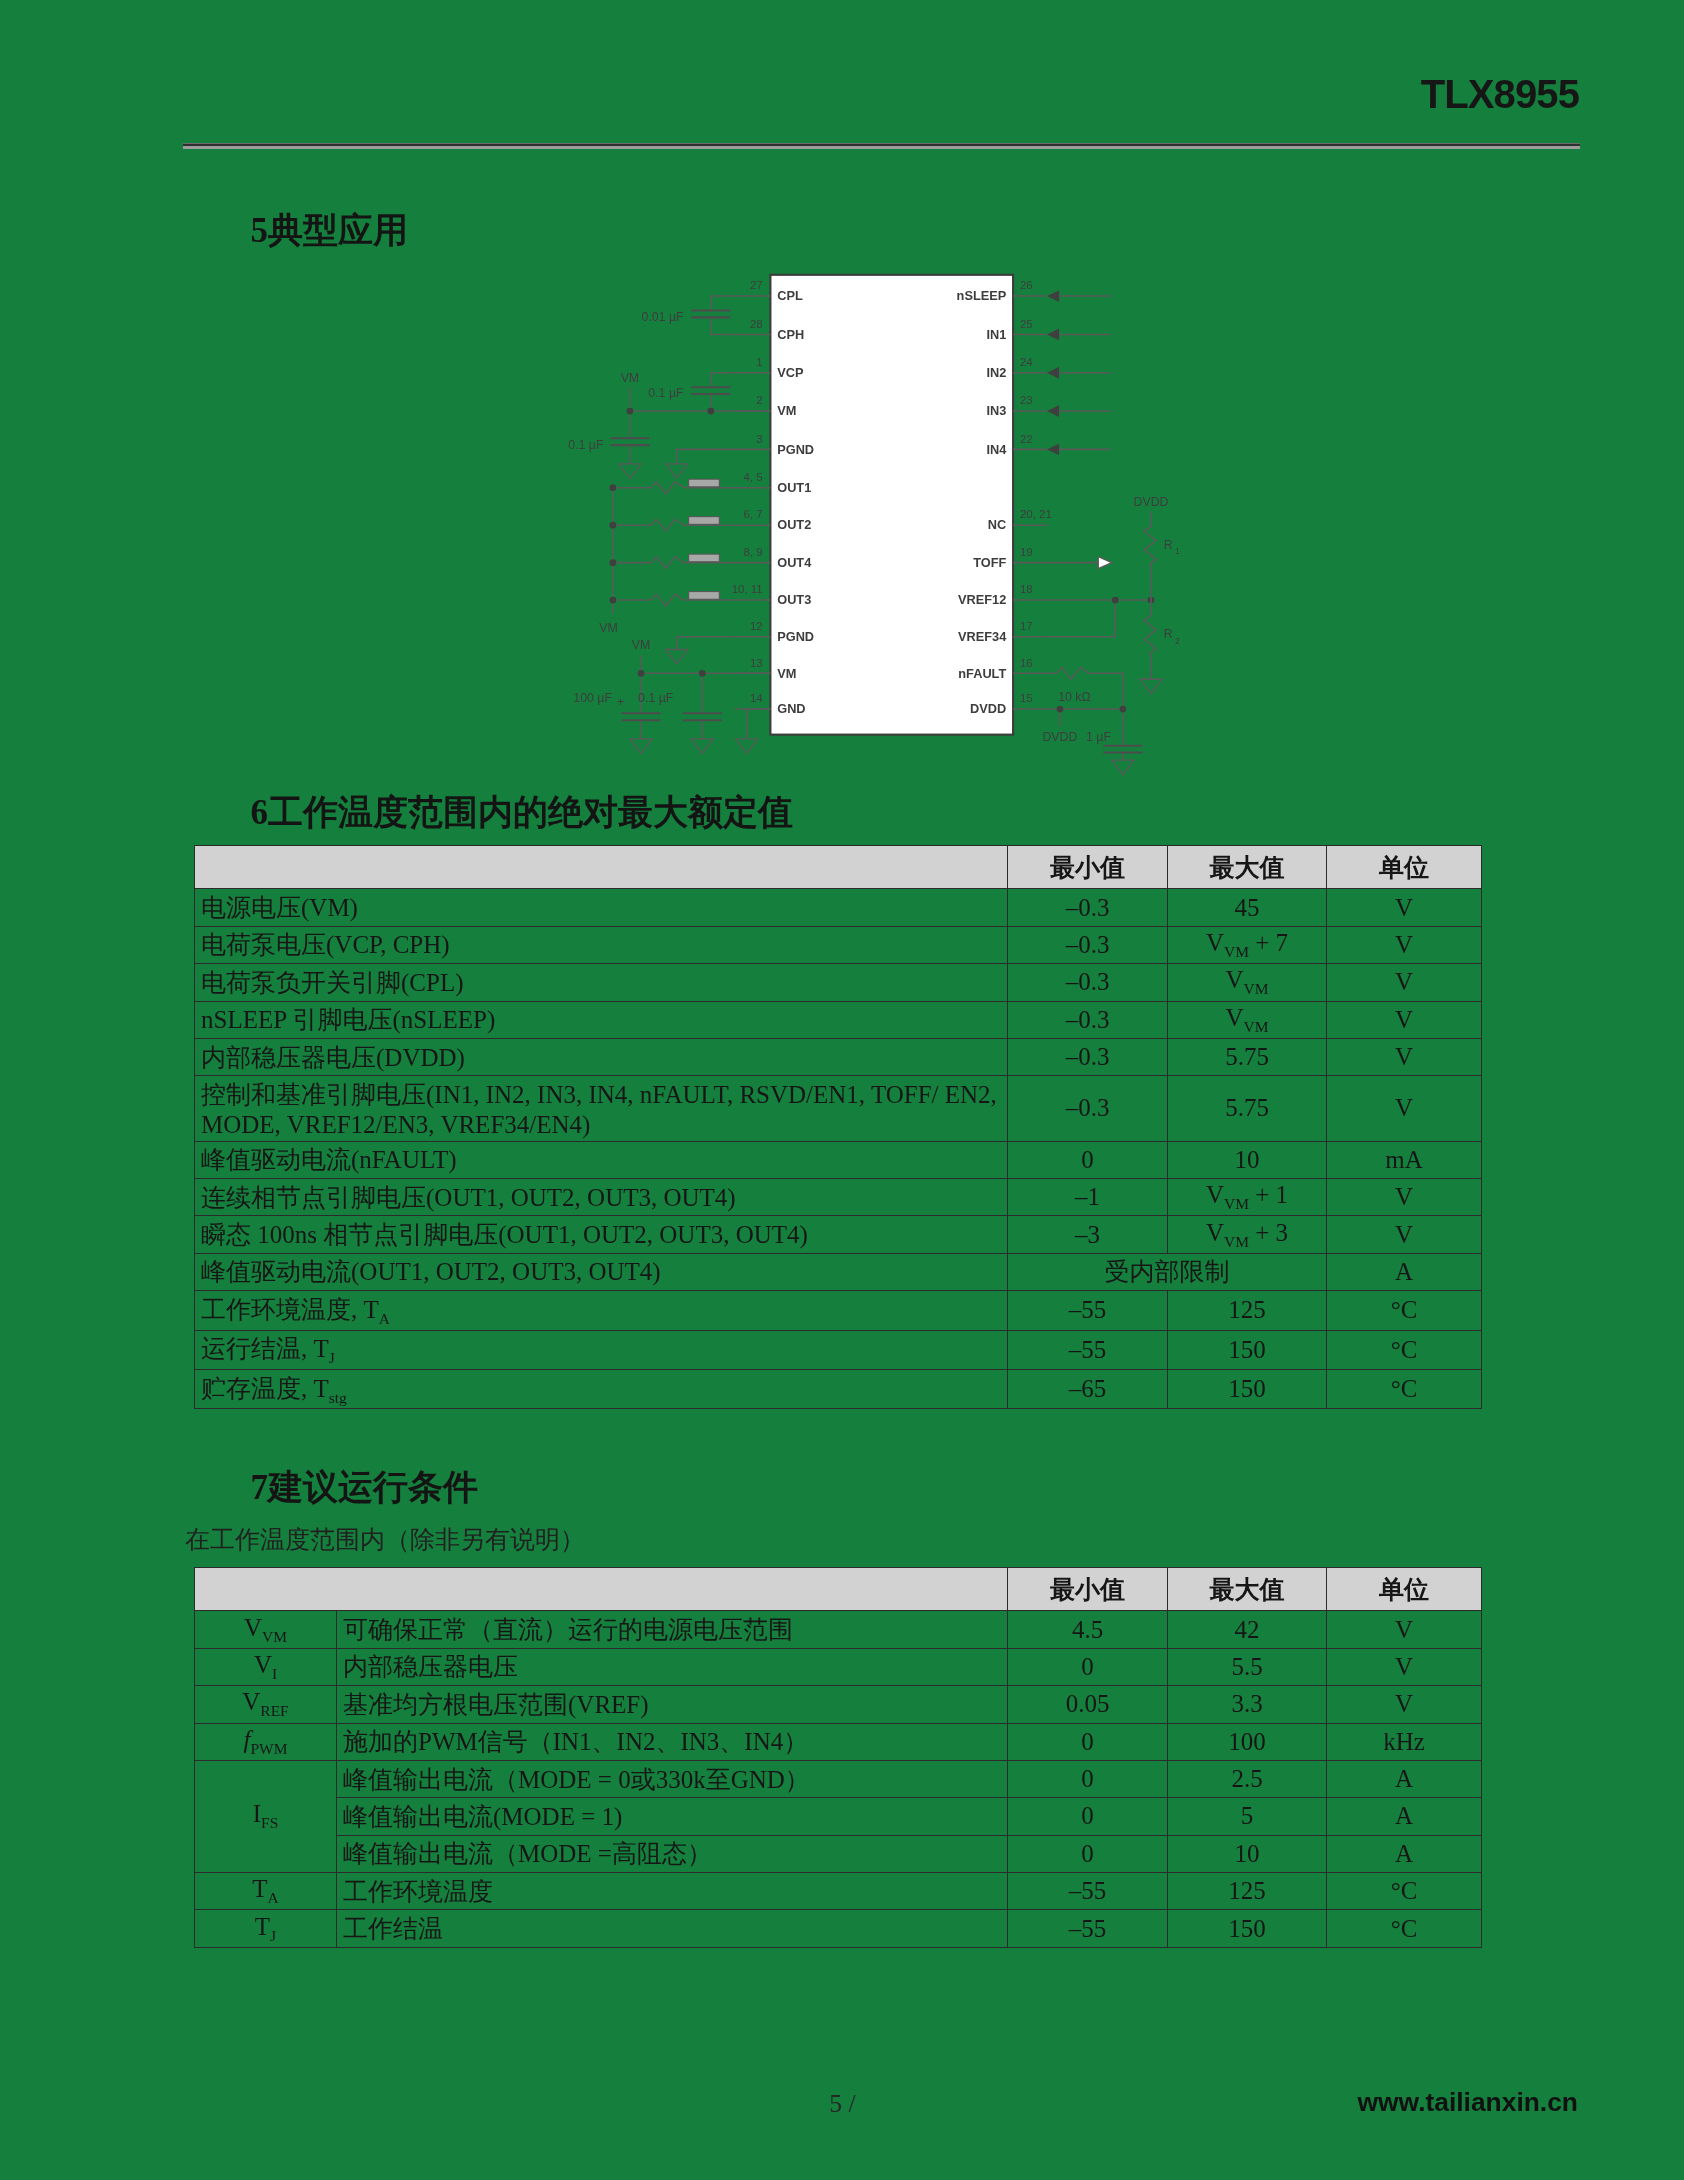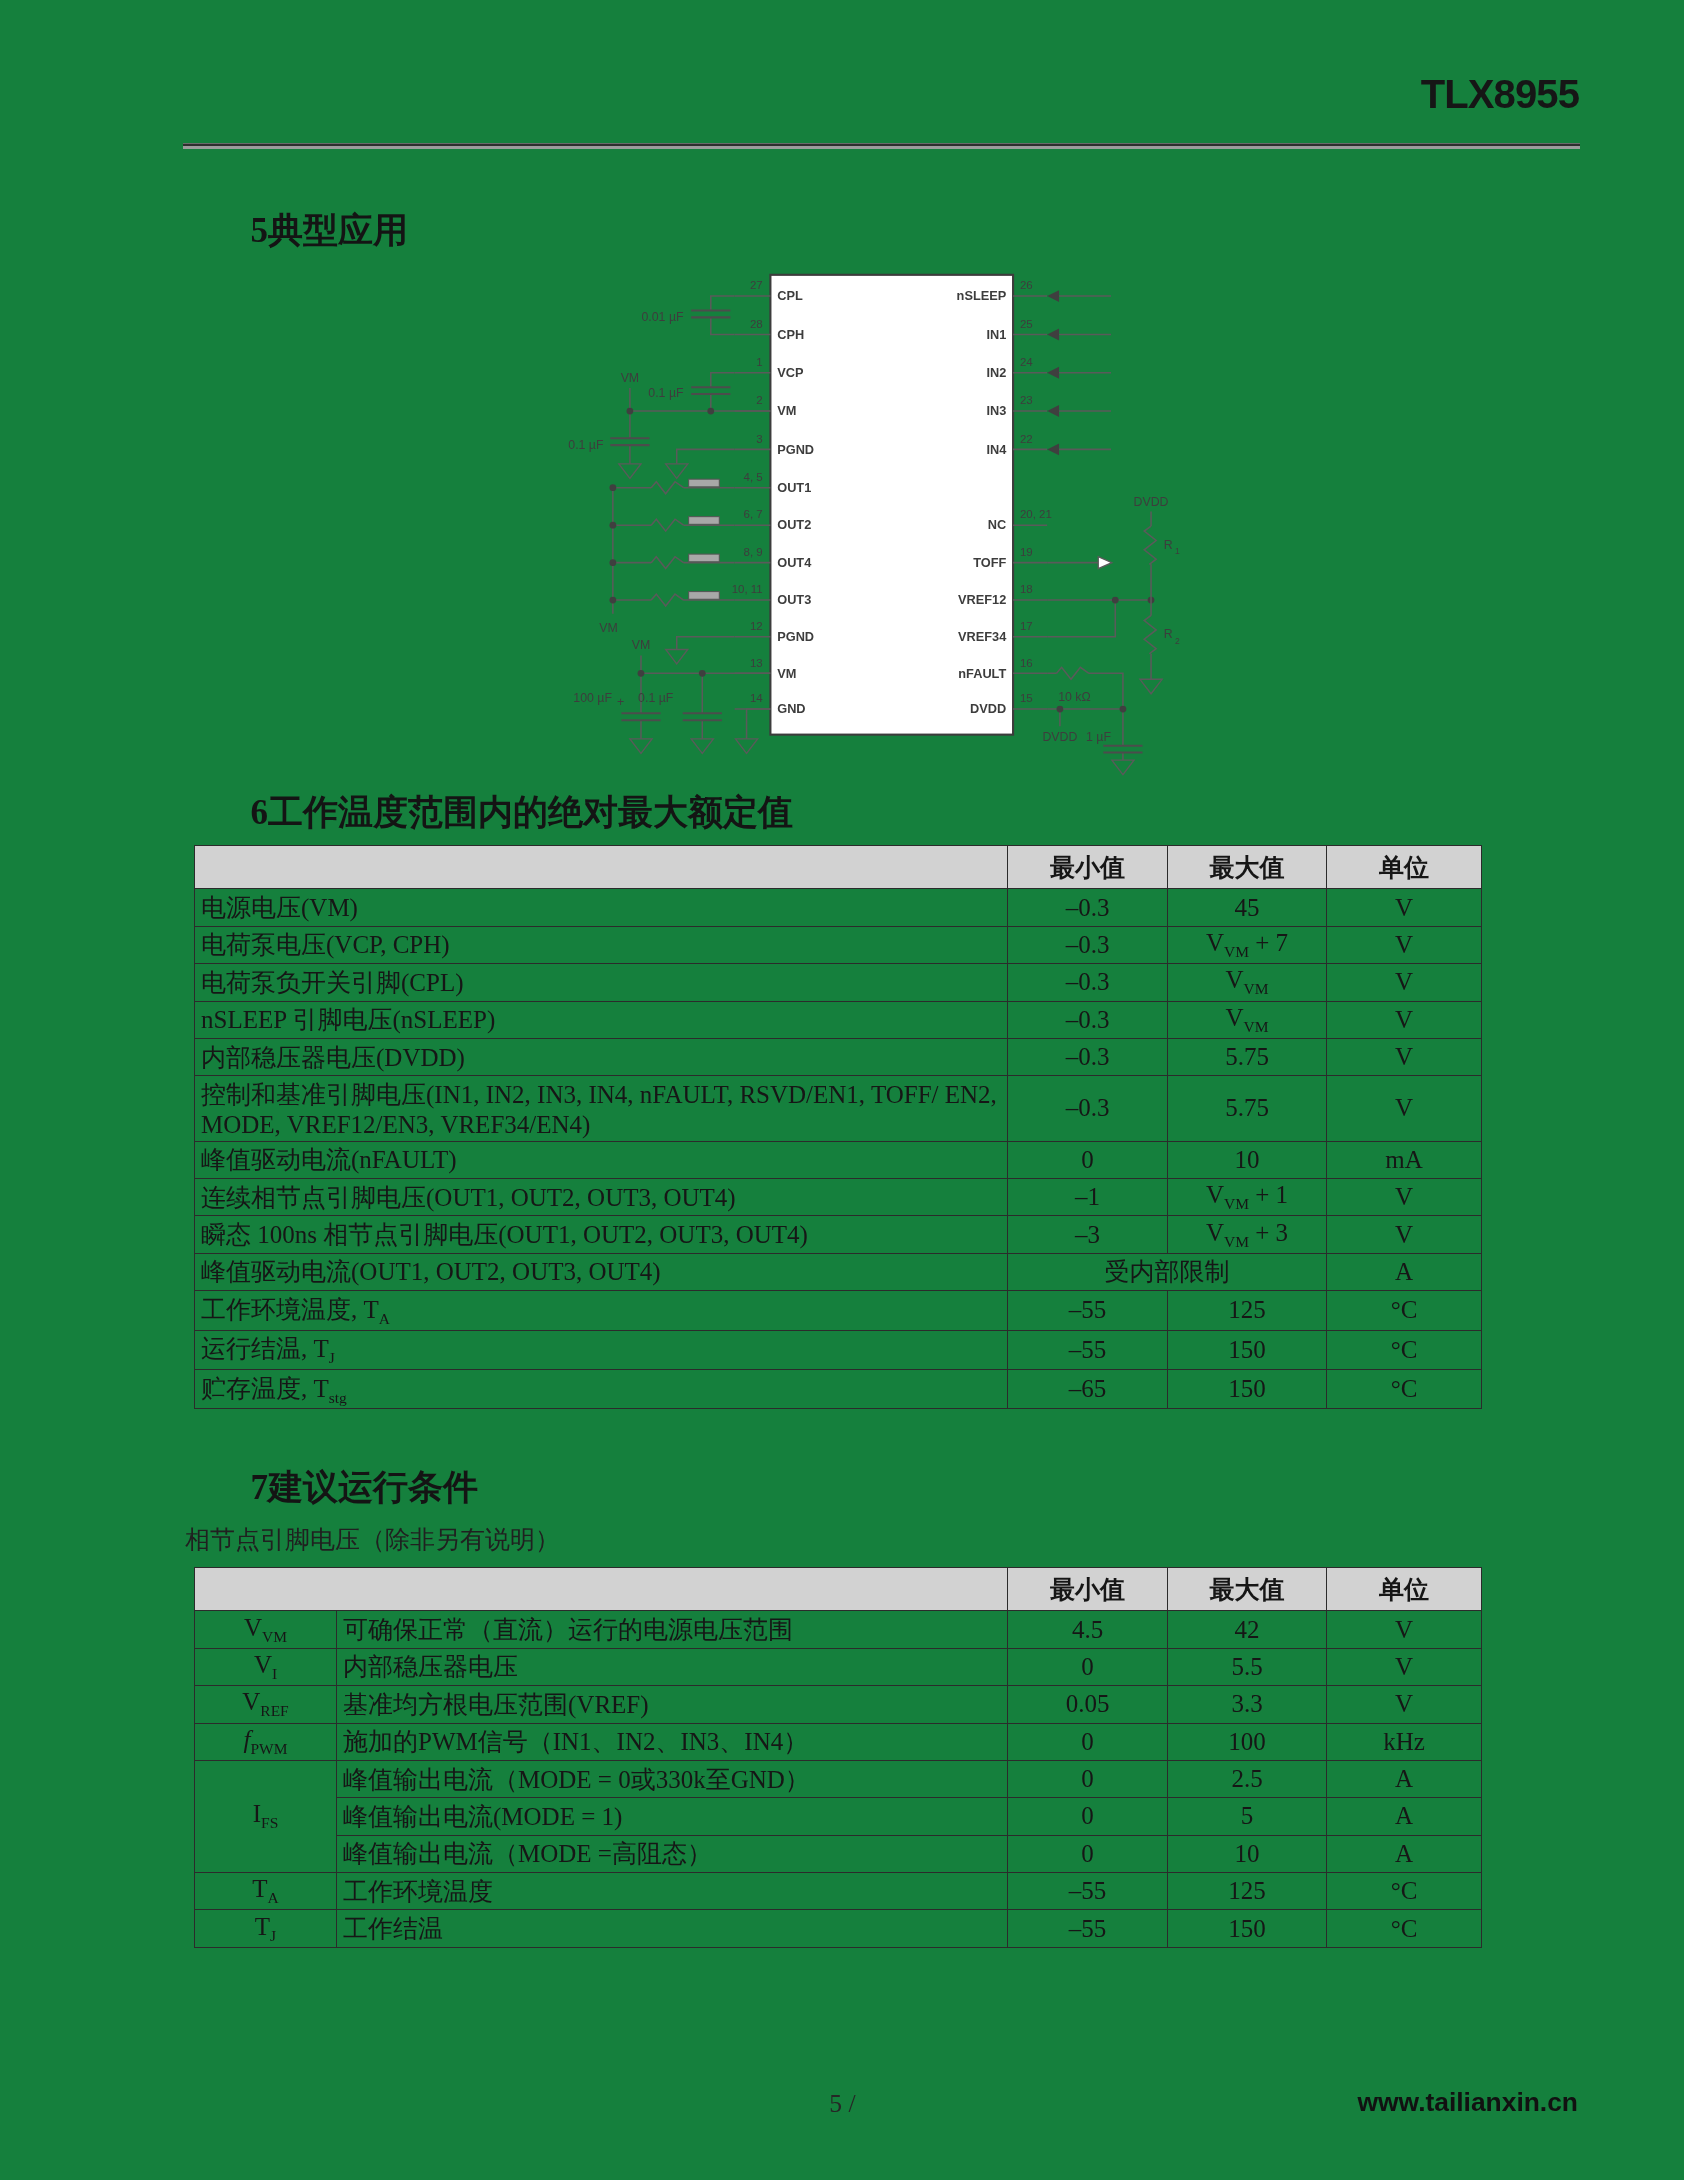--- a/index.html
+++ b/index.html
@@ -321,21 +321,21 @@
     <tr>
           <td class="param">贮存温度, T<sub>stg</sub></td>
           <td class="num">–65</td>
           <td class="num">150</td>
           <td class="unit">°C</td>
         </tr>
   </tbody>
     </table>
 
   <h2 class="sec" id="sec7"><span class="num">7</span><span>建议运行条件</span></h2>
-  <div class="note">相节点引脚电压（除非另有说明）</div>
+  <div class="note">在工作温度范围内（除非另有说明）</div>
 
   <table class="dtable" id="t7">
     <colgroup>
         <col style="width:142px">
         <col style="width:671px">
         <col style="width:160px">
         <col style="width:159px">
         <col style="width:155px">
       </colgroup>
     <tbody>

